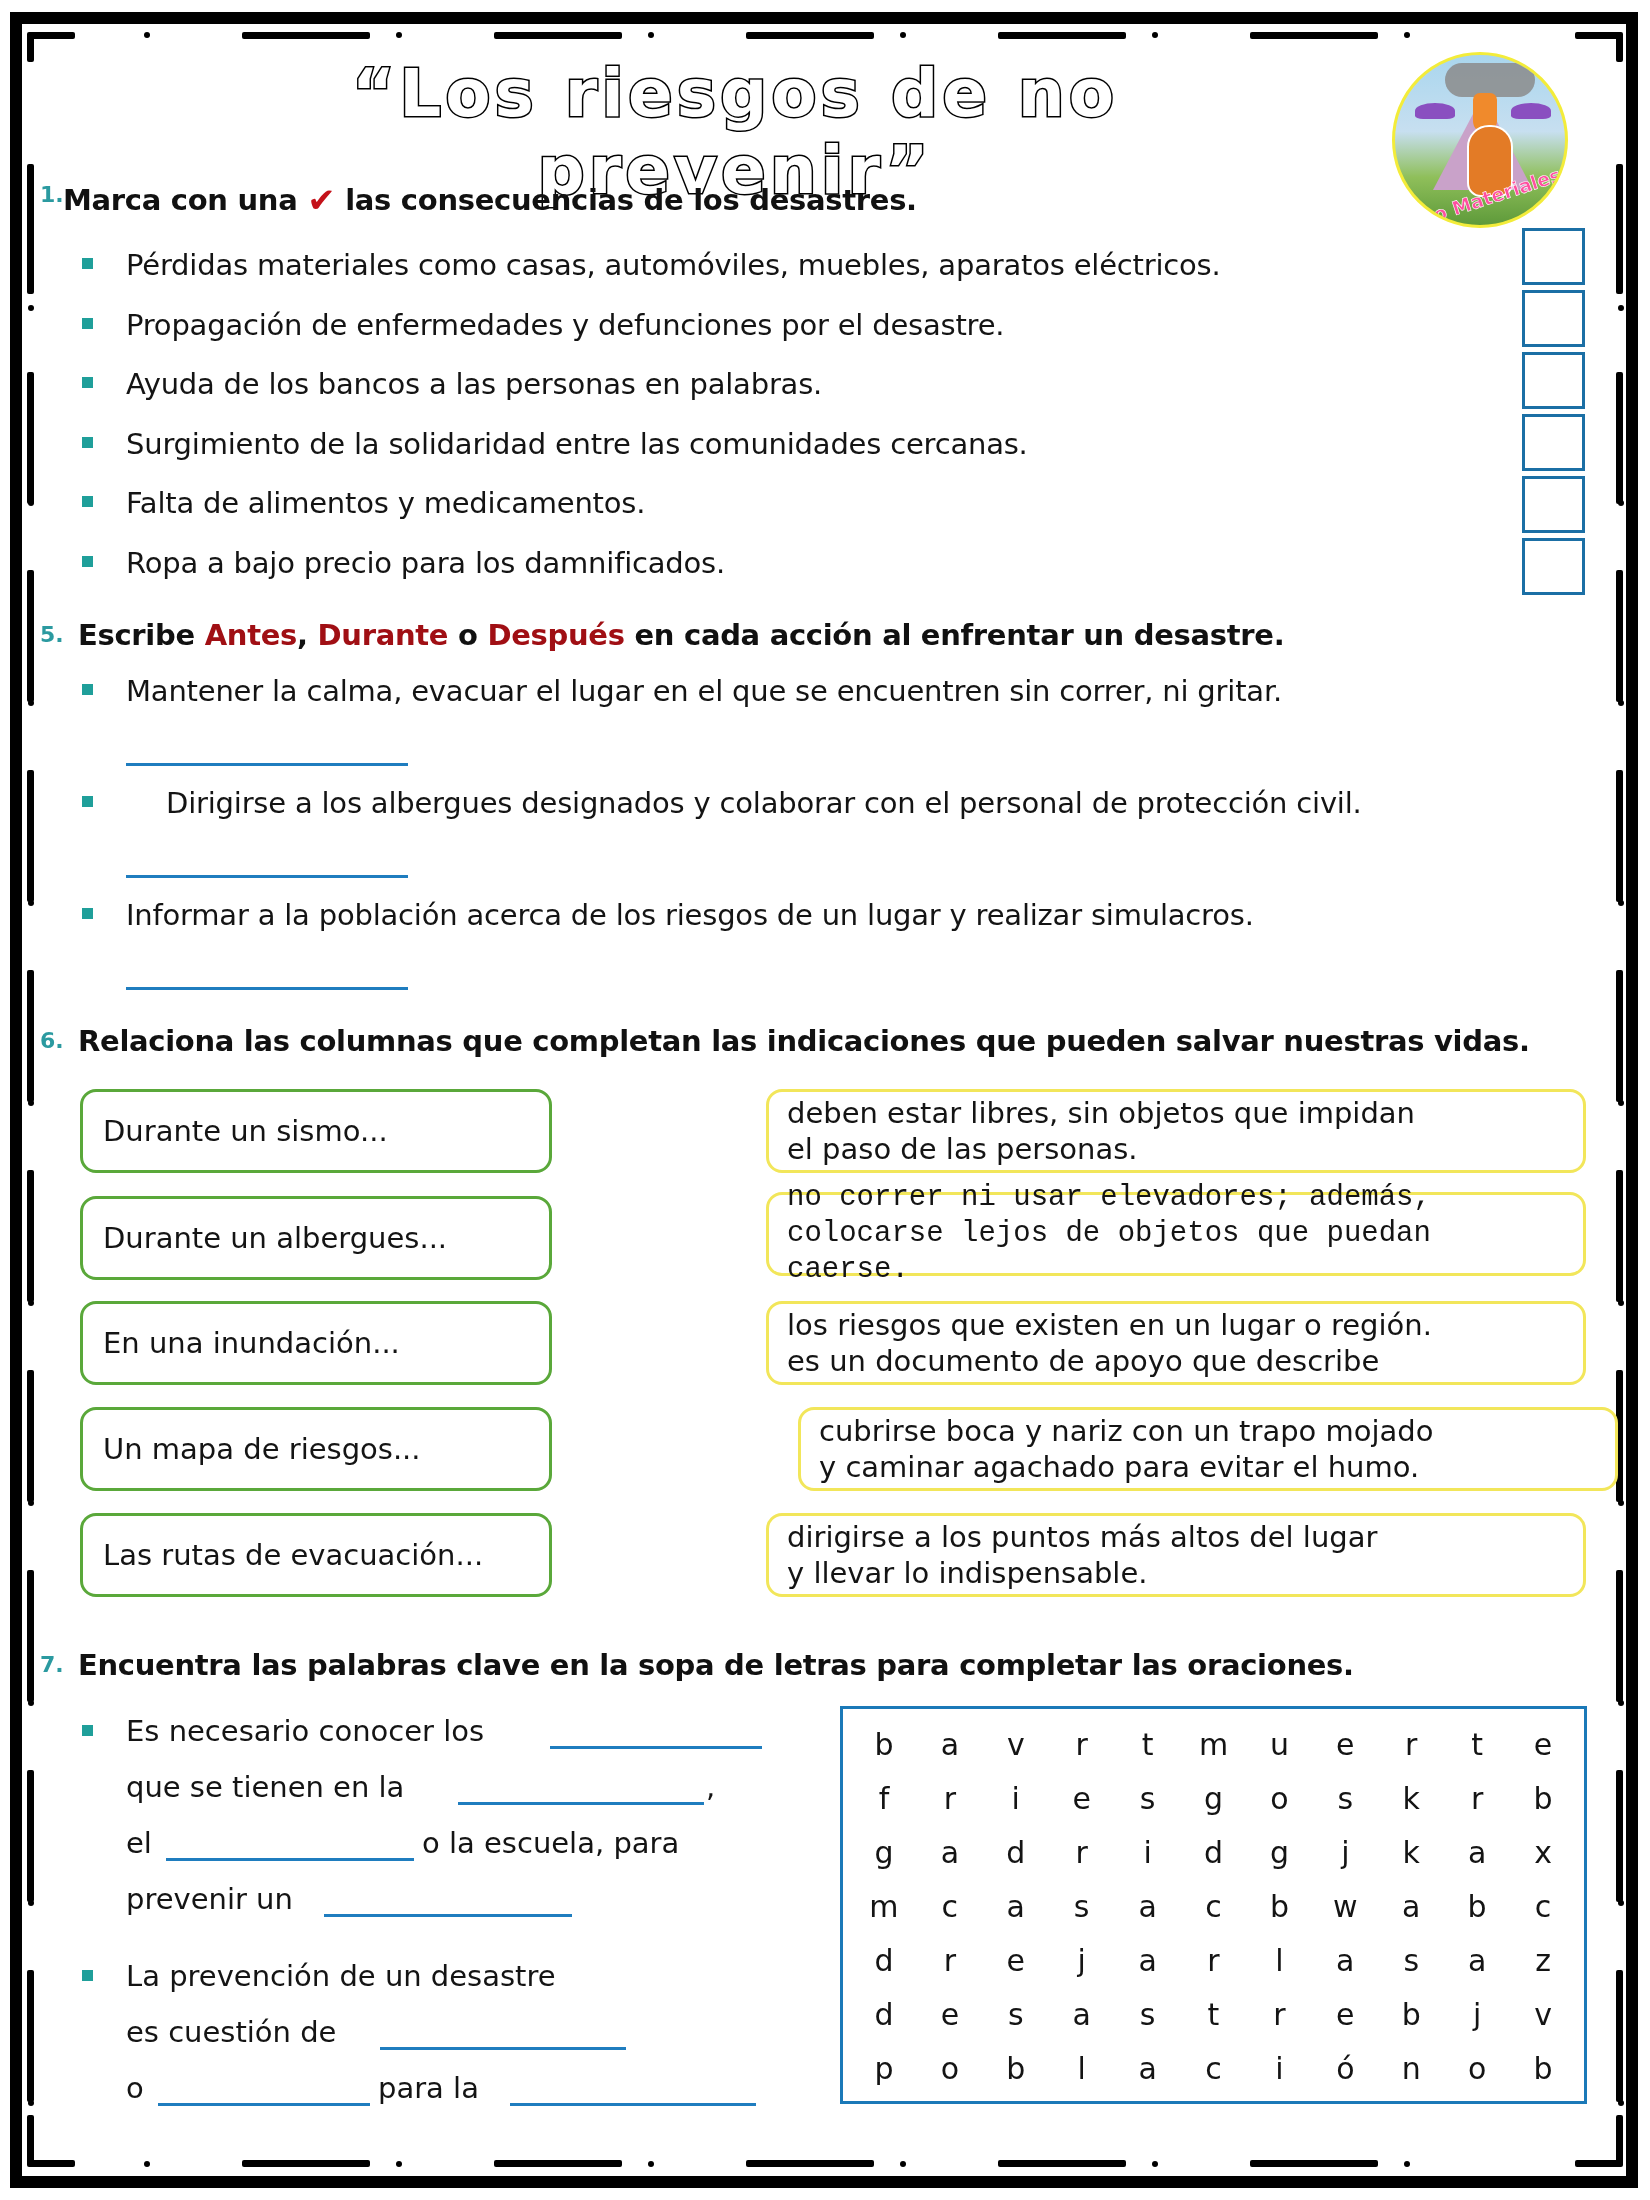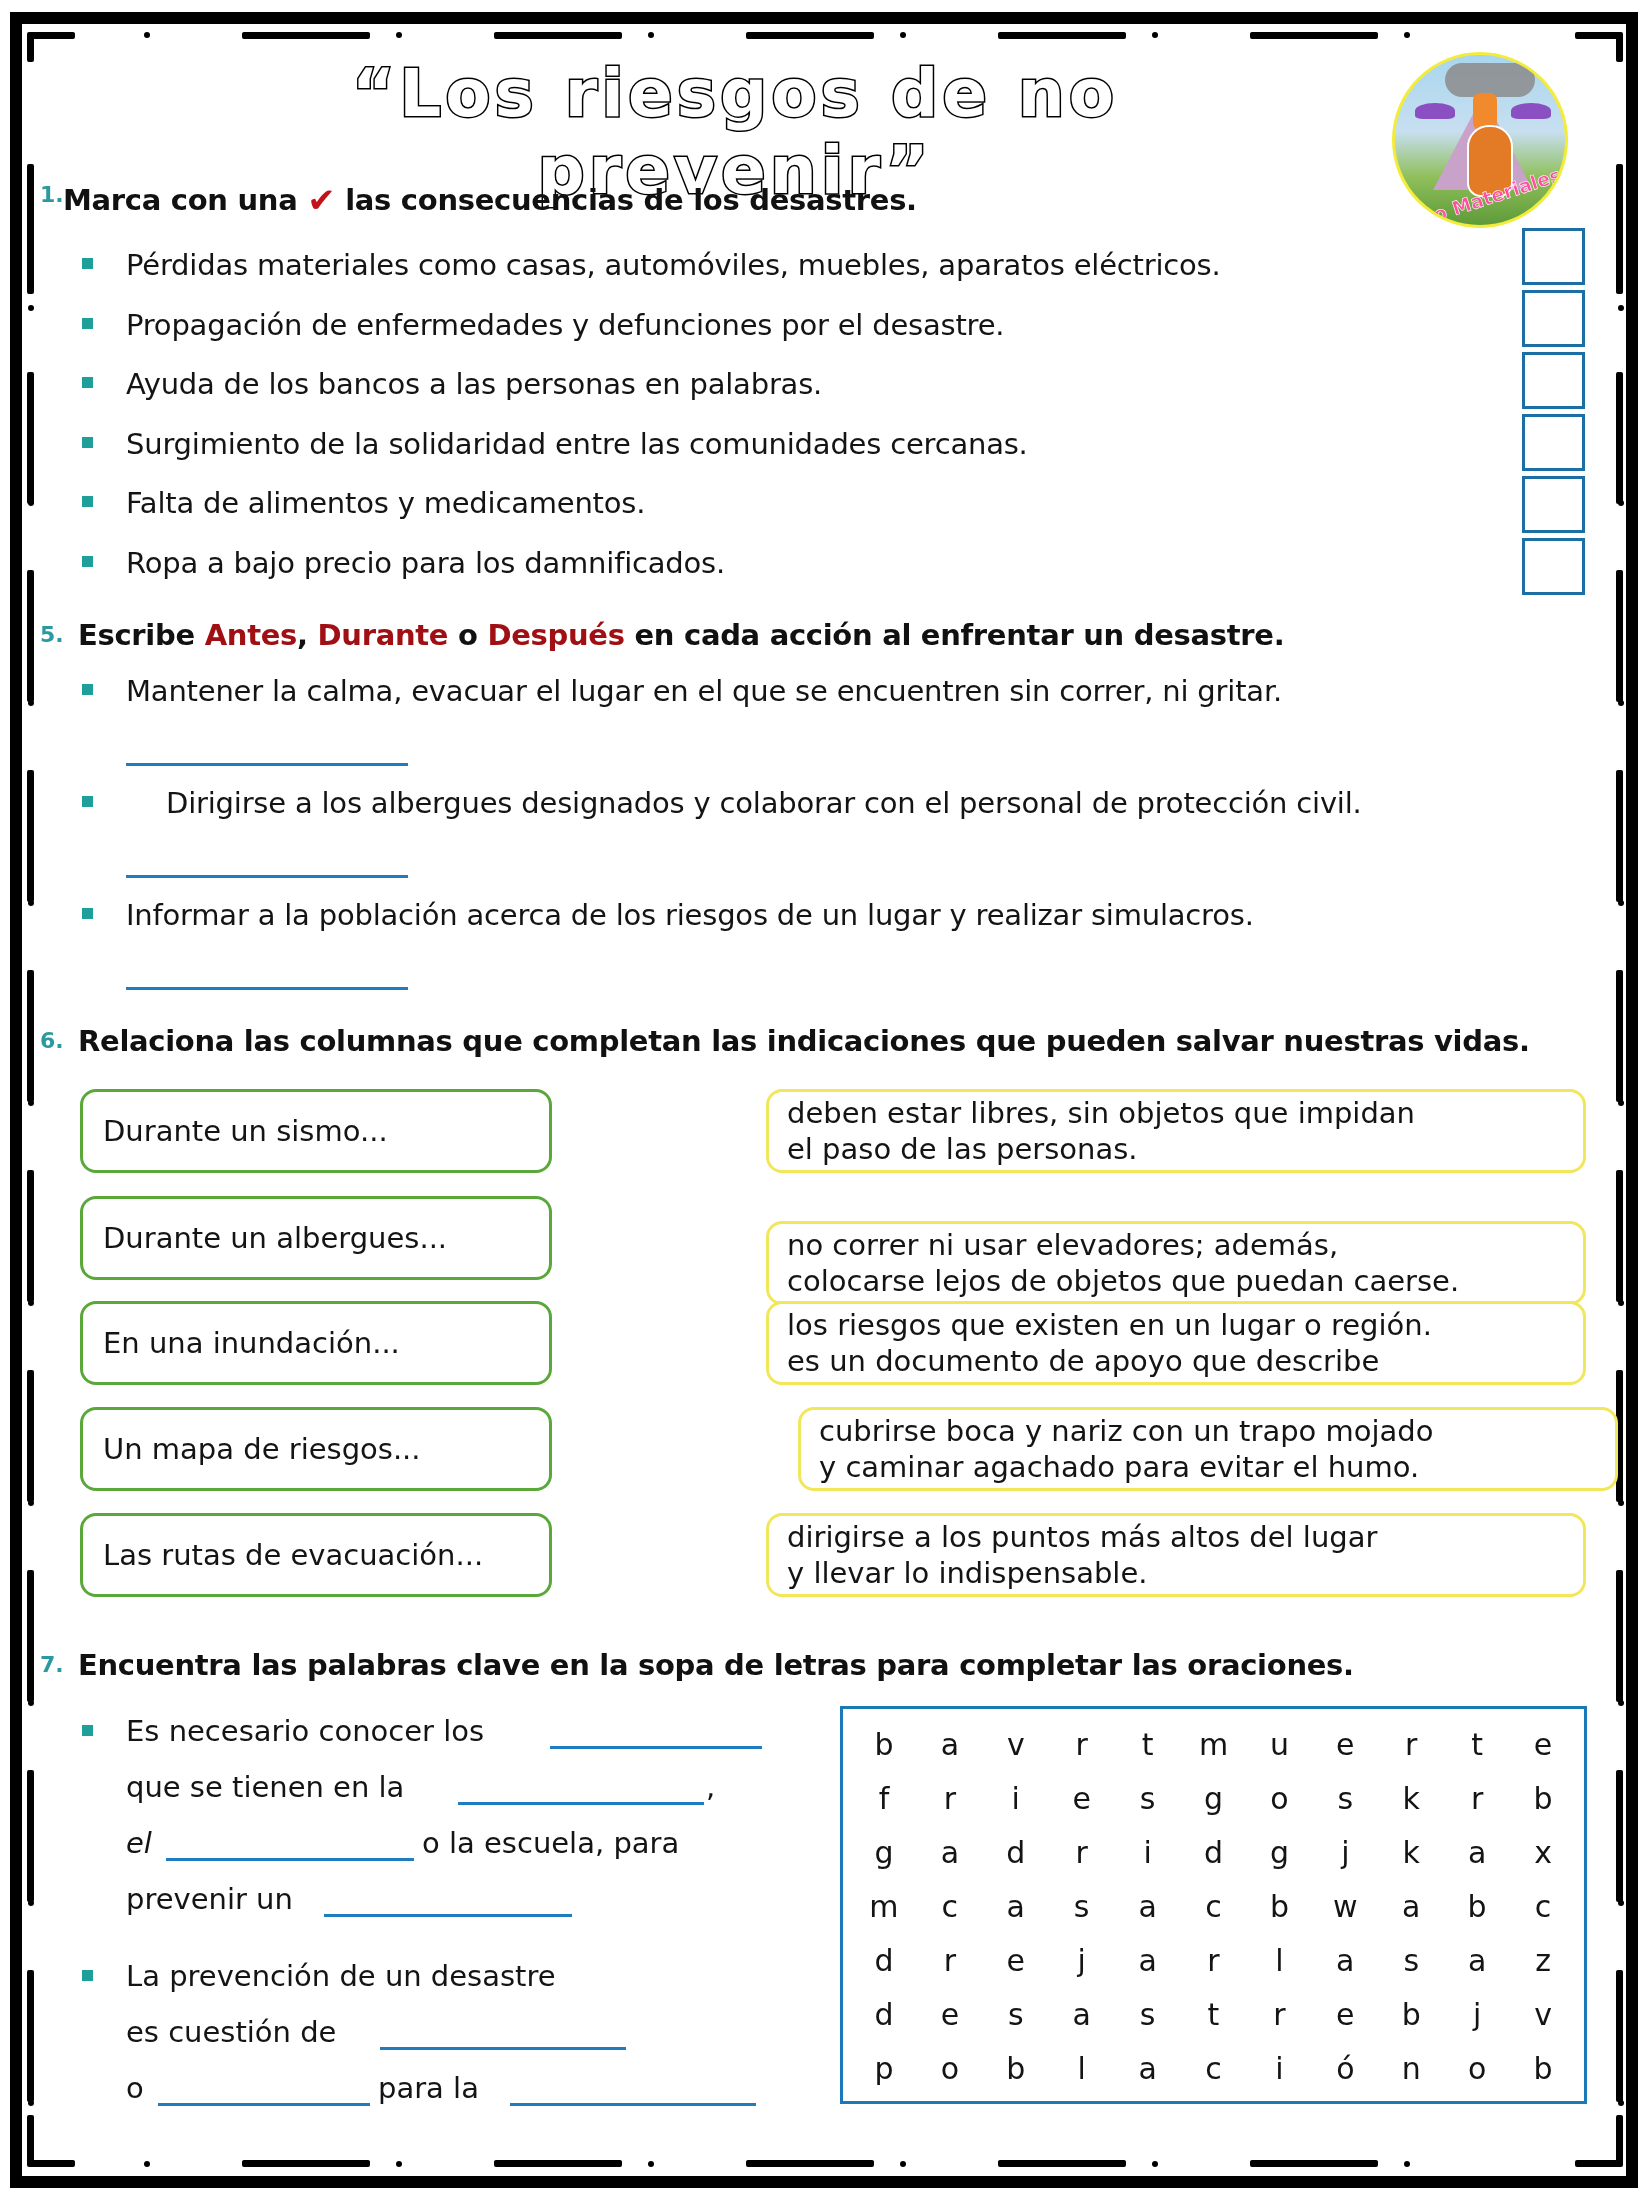--- a/index.html
+++ b/index.html
@@ -244,21 +244,21 @@
   <div class="green-box" style="top:1301px;">En una inundación...</div>
   <div class="green-box" style="top:1407px;">Un mapa de riesgos...</div>
   <div class="green-box" style="top:1513px;">Las rutas de evacuación...</div>
 </div>
 
 <div>
   <div class="yellow-box" style="top:1089px;">
     <span>deben estar libres, sin objetos que impidan</span>
     <span>el paso de las personas.</span>
   </div>
-  <div class="yellow-box" style="top:1221px;">
+  <div class="yellow-box" style="top:1192px;font-family:Liberation Mono, monospace;">
     <span>no correr ni usar elevadores; además,</span>
     <span>colocarse lejos de objetos que puedan caerse.</span>
   </div>
   <div class="yellow-box" style="top:1301px;">
     <span>los riesgos que existen en un lugar o región.</span>
     <span>es un documento de apoyo que describe</span>
   </div>
   <div class="yellow-box" style="top:1407px;margin-left:32px;">
     <span>cubrirse boca y nariz con un trapo mojado</span>
     <span>y caminar agachado para evitar el humo.</span>
@@ -274,21 +274,21 @@
 
 <div>
   <div class="bullet" style="left:82px; top:1725px;"></div>
   <div class="fill-text" style="left:126px; top:1714px;">Es necesario conocer los</div>
   <div class="answer-line" style="left:550px; top:1746px; width:212px;"></div>
 
   <div class="fill-text" style="left:126px; top:1770px;">que se tienen en la</div>
   <div class="answer-line" style="left:458px; top:1802px; width:246px;"></div>
   <div class="fill-text" style="left:706px; top:1770px;">,</div>
 
-  <div class="fill-text" style="left:126px; top:1826px;font-style:italic;">el</div>
+  <div class="fill-text" style="left:126px; top:1826px;">el</div>
   <div class="answer-line" style="left:166px; top:1858px; width:248px;"></div>
   <div class="fill-text" style="left:422px; top:1826px;">o la escuela, para</div>
 
   <div class="fill-text" style="left:126px; top:1882px;">prevenir un</div>
   <div class="answer-line" style="left:324px; top:1914px; width:248px;"></div>
 </div>
 
 <div>
   <div class="bullet" style="left:82px; top:1970px;"></div>
   <div class="fill-text" style="left:126px; top:1959px;">La prevención de un desastre</div>

